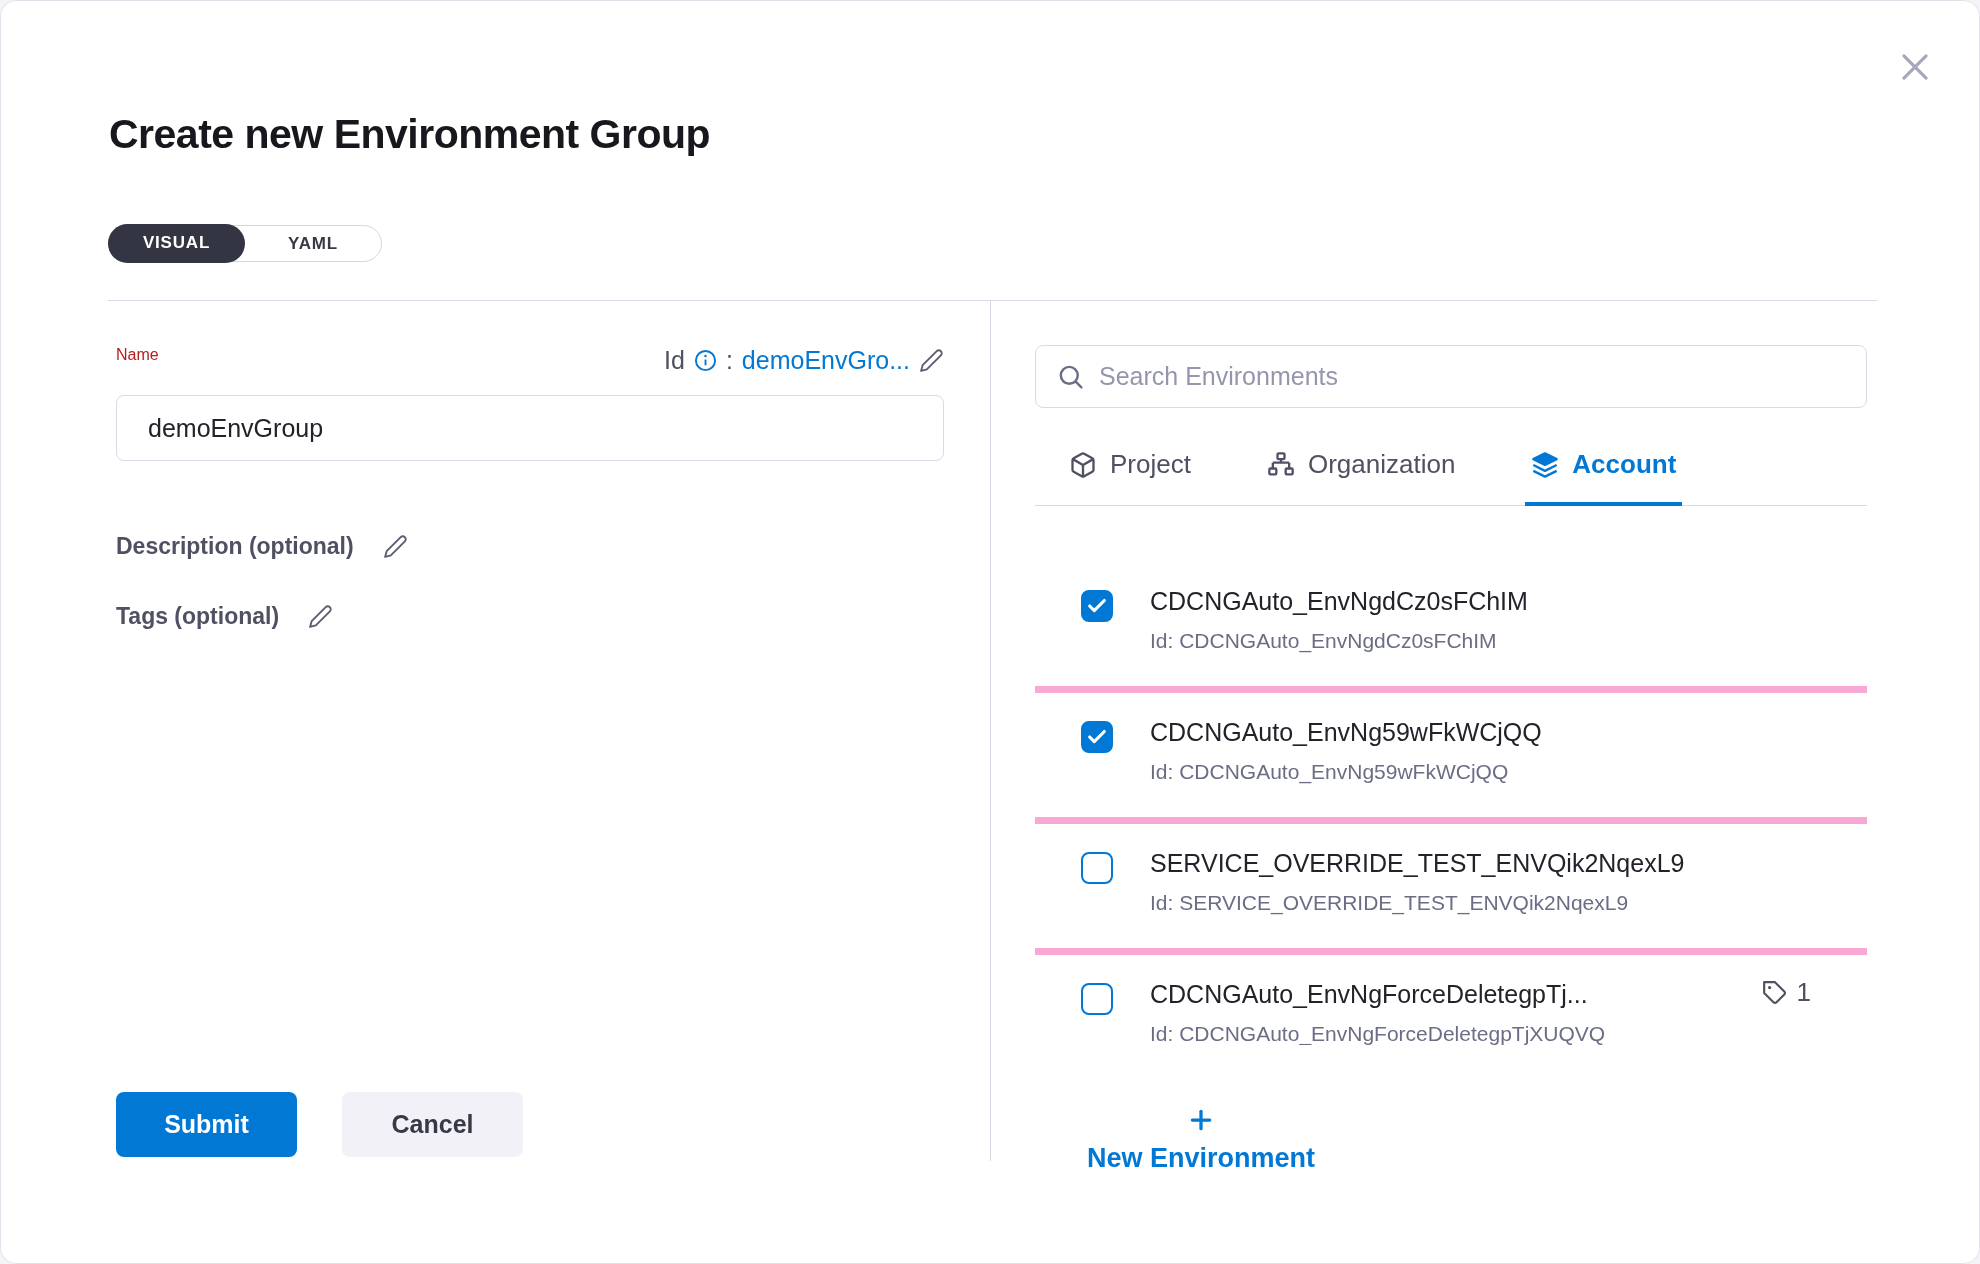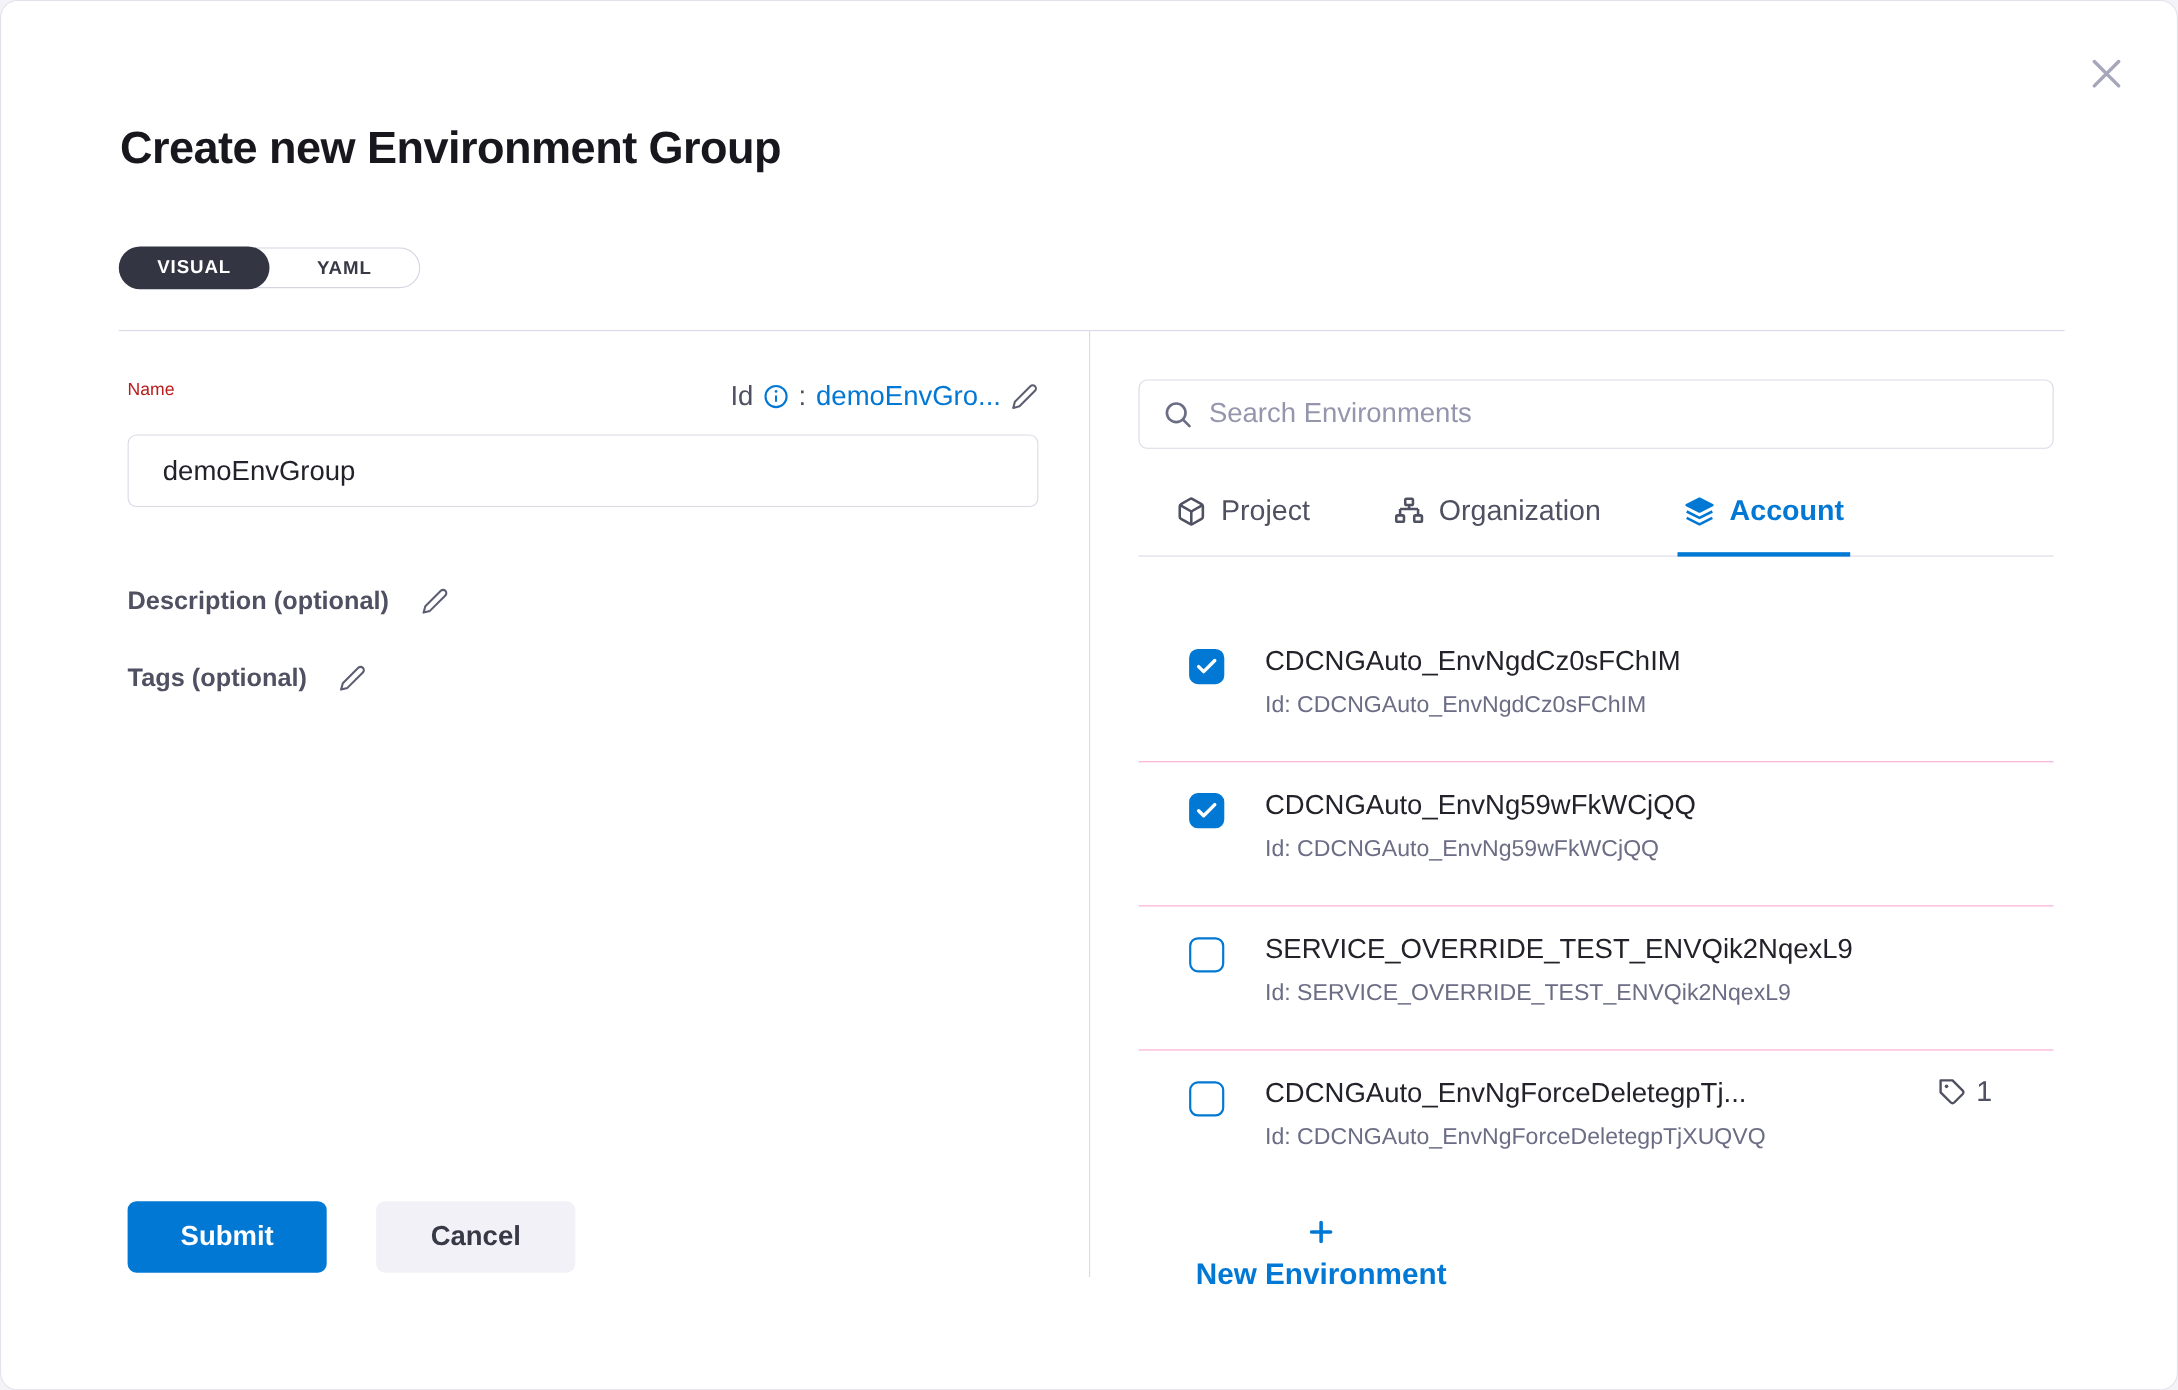--- a/index.html
+++ b/index.html
@@ -124,21 +124,21 @@
   }
   .tab.active { color: #0278d5; font-weight: 600; border-bottom-color: #0278d5; }
 
   .env-list {
     position: absolute; top: 512px; left: 0; width: 832px; height: 532px;
     overflow: hidden;
   }
   .env-row {
     position: relative; display: flex; align-items: flex-start;
     height: 131px; padding: 25px 0 0 46px;
-    border-bottom: 1px solid #f9a8d4;
+    border-bottom: 7px solid #f9a8d4;
   }
   .env-row.first { height: 180px; padding-top: 74px; }
   .checkbox {
     flex: 0 0 auto; width: 32px; height: 32px; margin-top: 3px;
     border: 2px solid #0278d5; border-radius: 8px; background: #fff;
     display: flex; align-items: center; justify-content: center; cursor: pointer;
   }
   .checkbox svg { display: none; }
   .checkbox.checked { background: #0278d5; border-color: #0278d5; }
   .checkbox.checked svg { display: block; }

